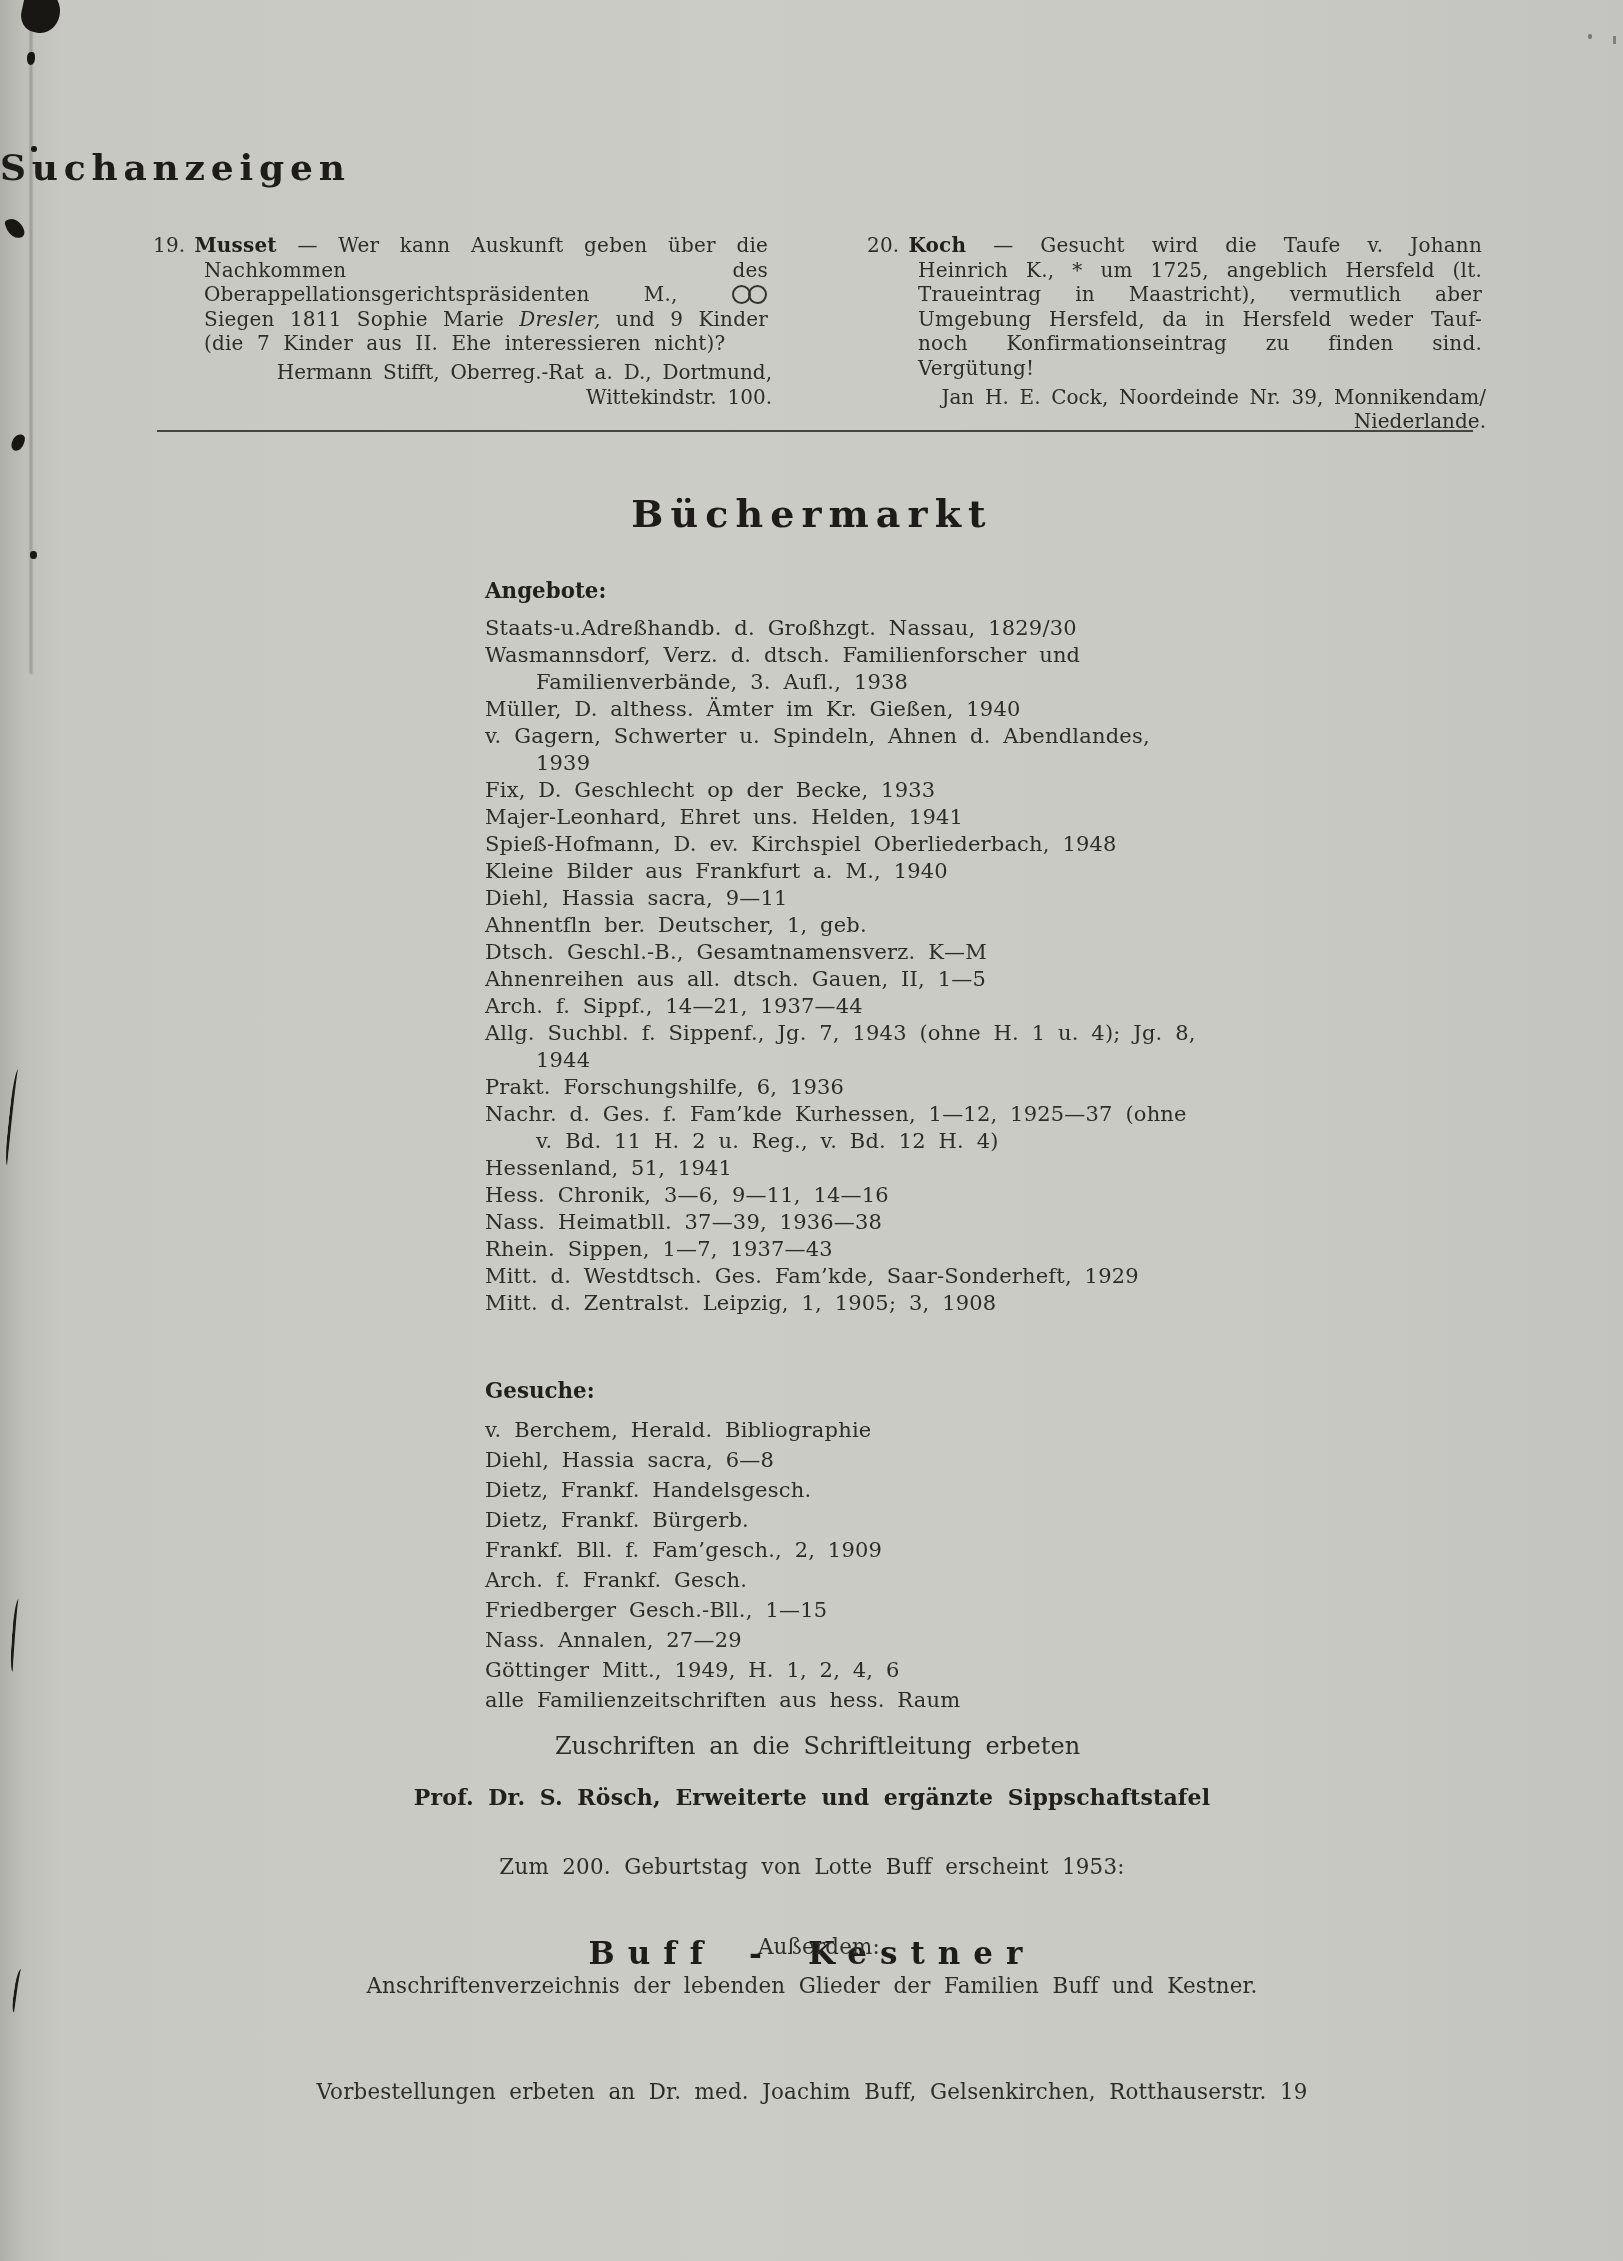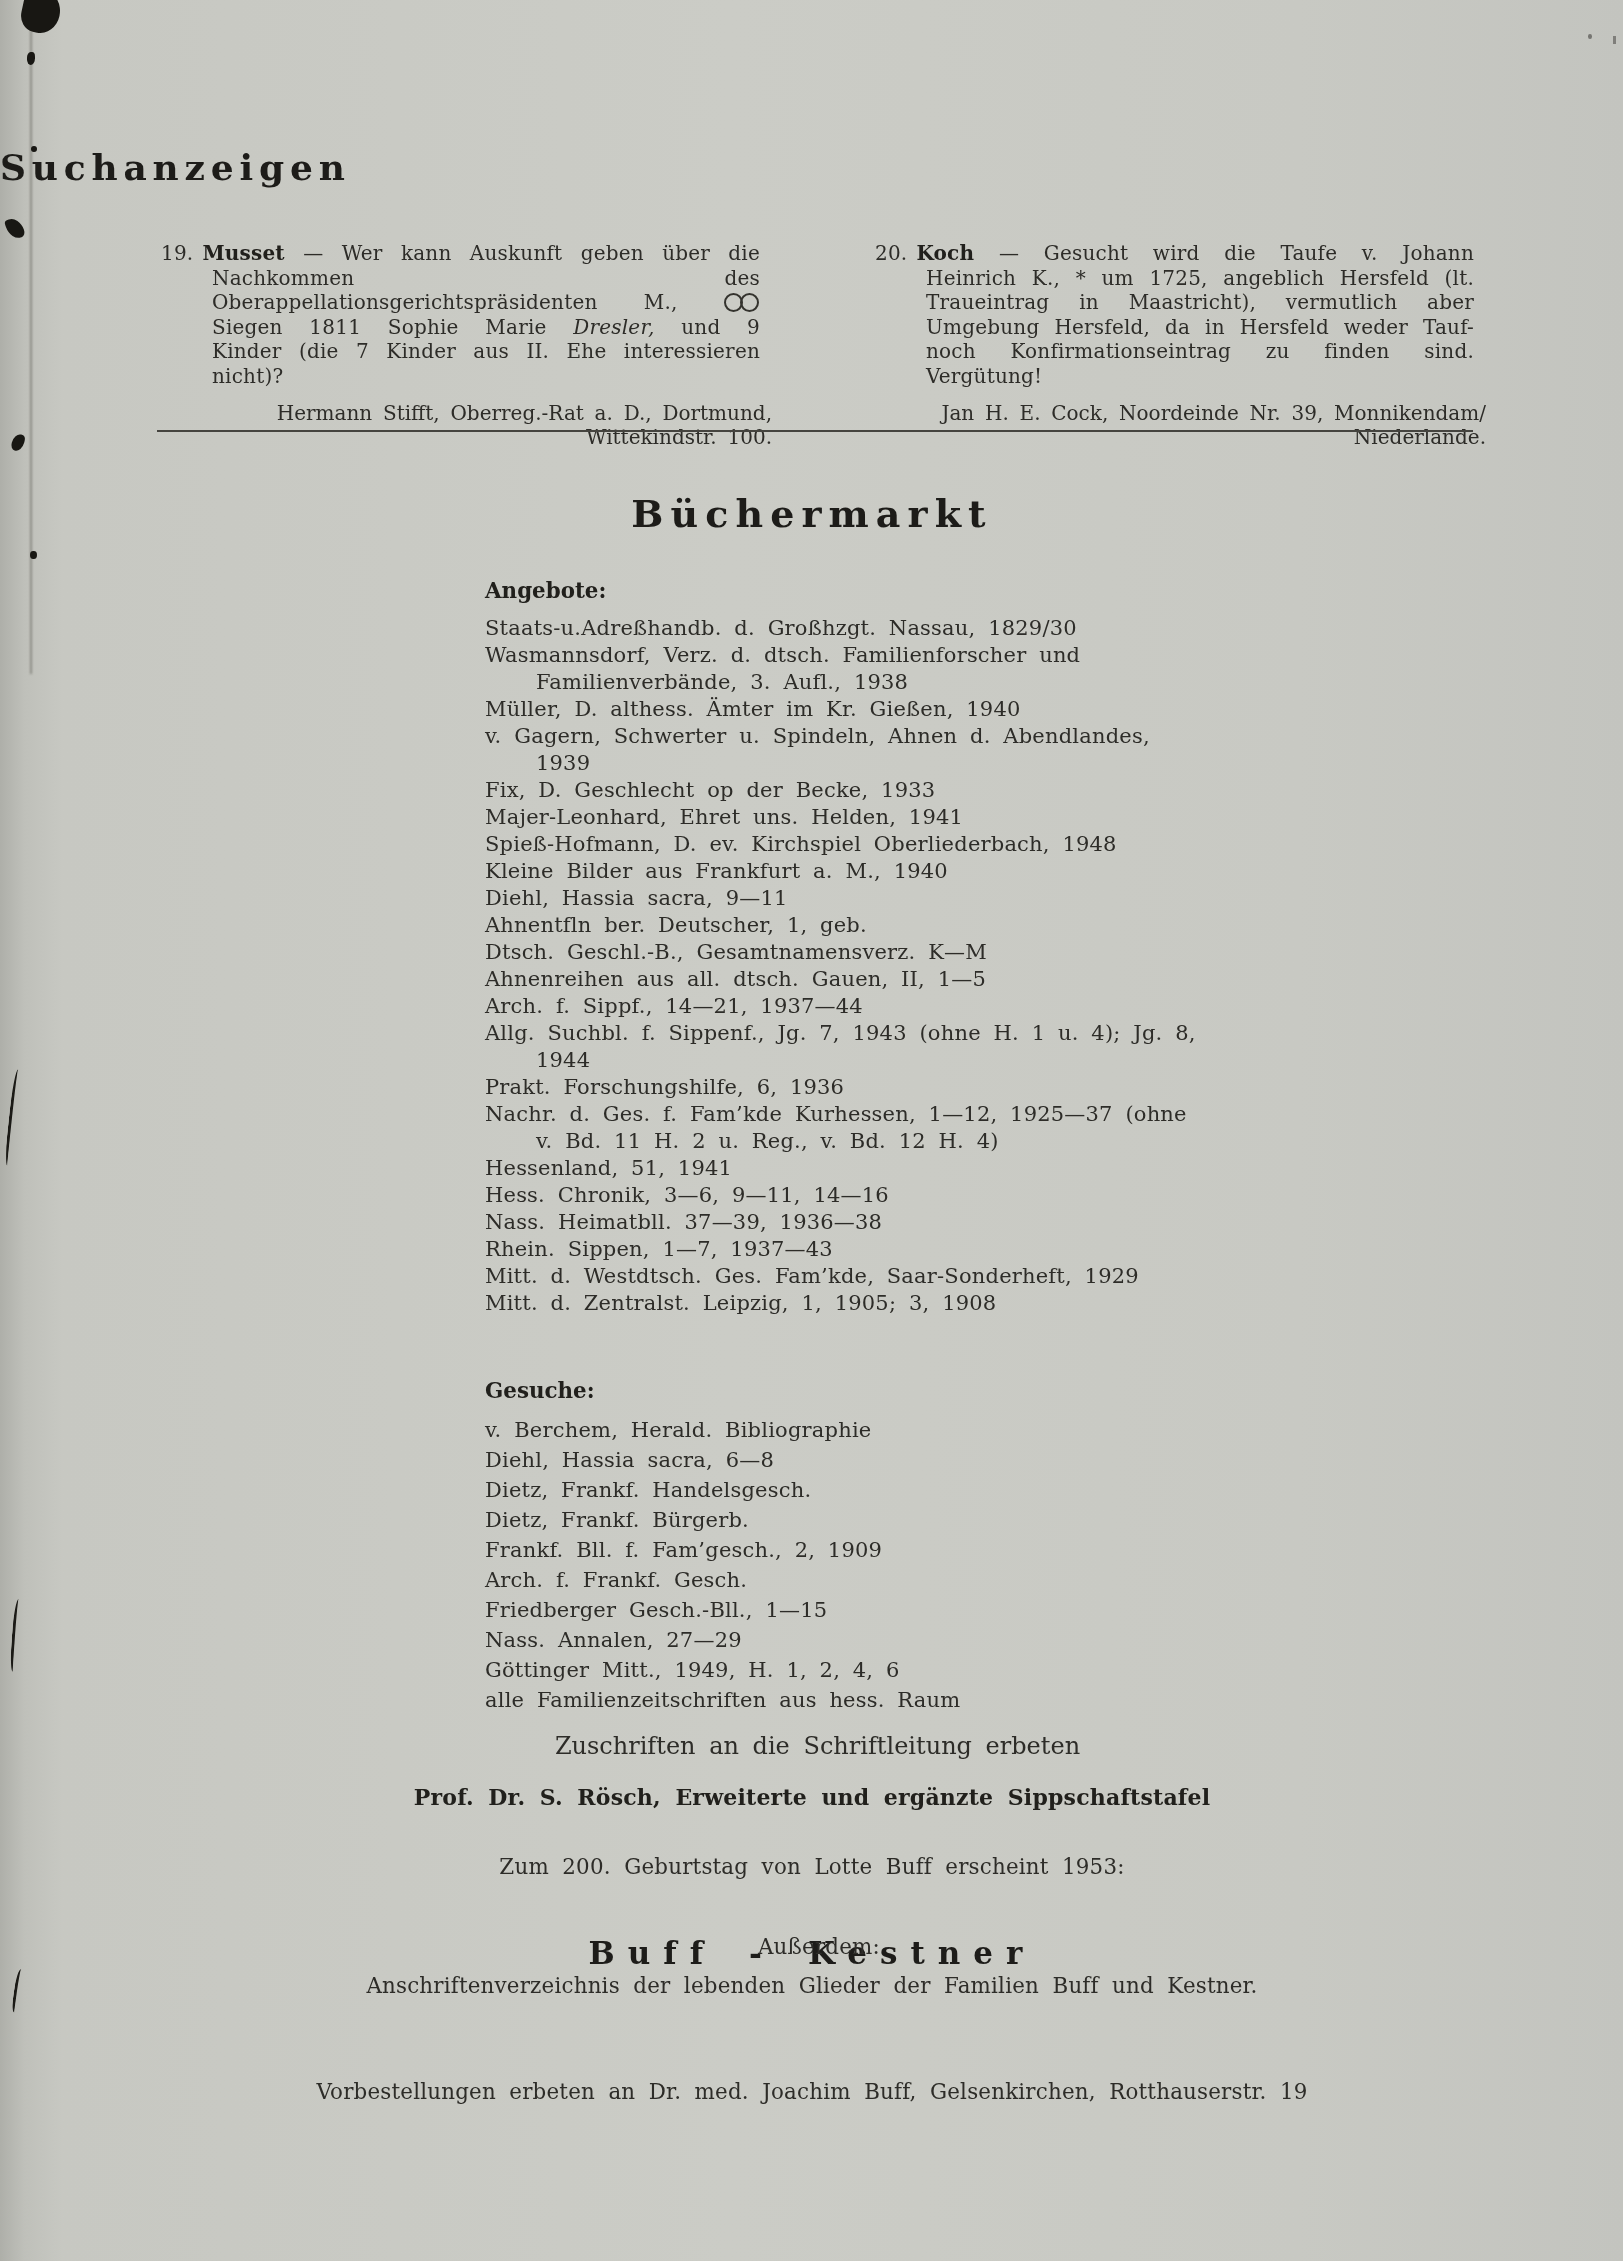--- a/index.html
+++ b/index.html
@@ -22,21 +22,21 @@
     position:absolute;top:146px;left:0;width:100%;
     text-align:left;font-size:36px;font-weight:700;color:#1d1c19;
     letter-spacing:5.8px;
   }
   .ads-row{
     position:absolute;left:149px;top:229px;width:1337px;
     display:flex;gap:91px;
   }
   .ad-col{width:623px;}
   .ad-body{
-    margin:12px;font-size:20px;line-height:24.6px;
+    margin:4px;font-size:20px;line-height:24.6px;
     text-align:justify;word-spacing:.34em;letter-spacing:0.2px;
     padding-left:51px;text-indent:-51px;
   }
   .ad-num{padding-right:9px;}
   .ad-name{font-weight:700;color:#21201c;}
   .ital{font-style:italic;}
   .ad-sig{margin:0;font-size:20px;line-height:24.6px;text-align:right;word-spacing:.22em;}
   .rings{display:inline-block;position:relative;width:36px;height:19px;vertical-align:-2.6px;}
   .rings i{position:absolute;top:0;width:19px;height:19px;box-sizing:border-box;
     border:2.3px solid #34332e;border-radius:50%;}

